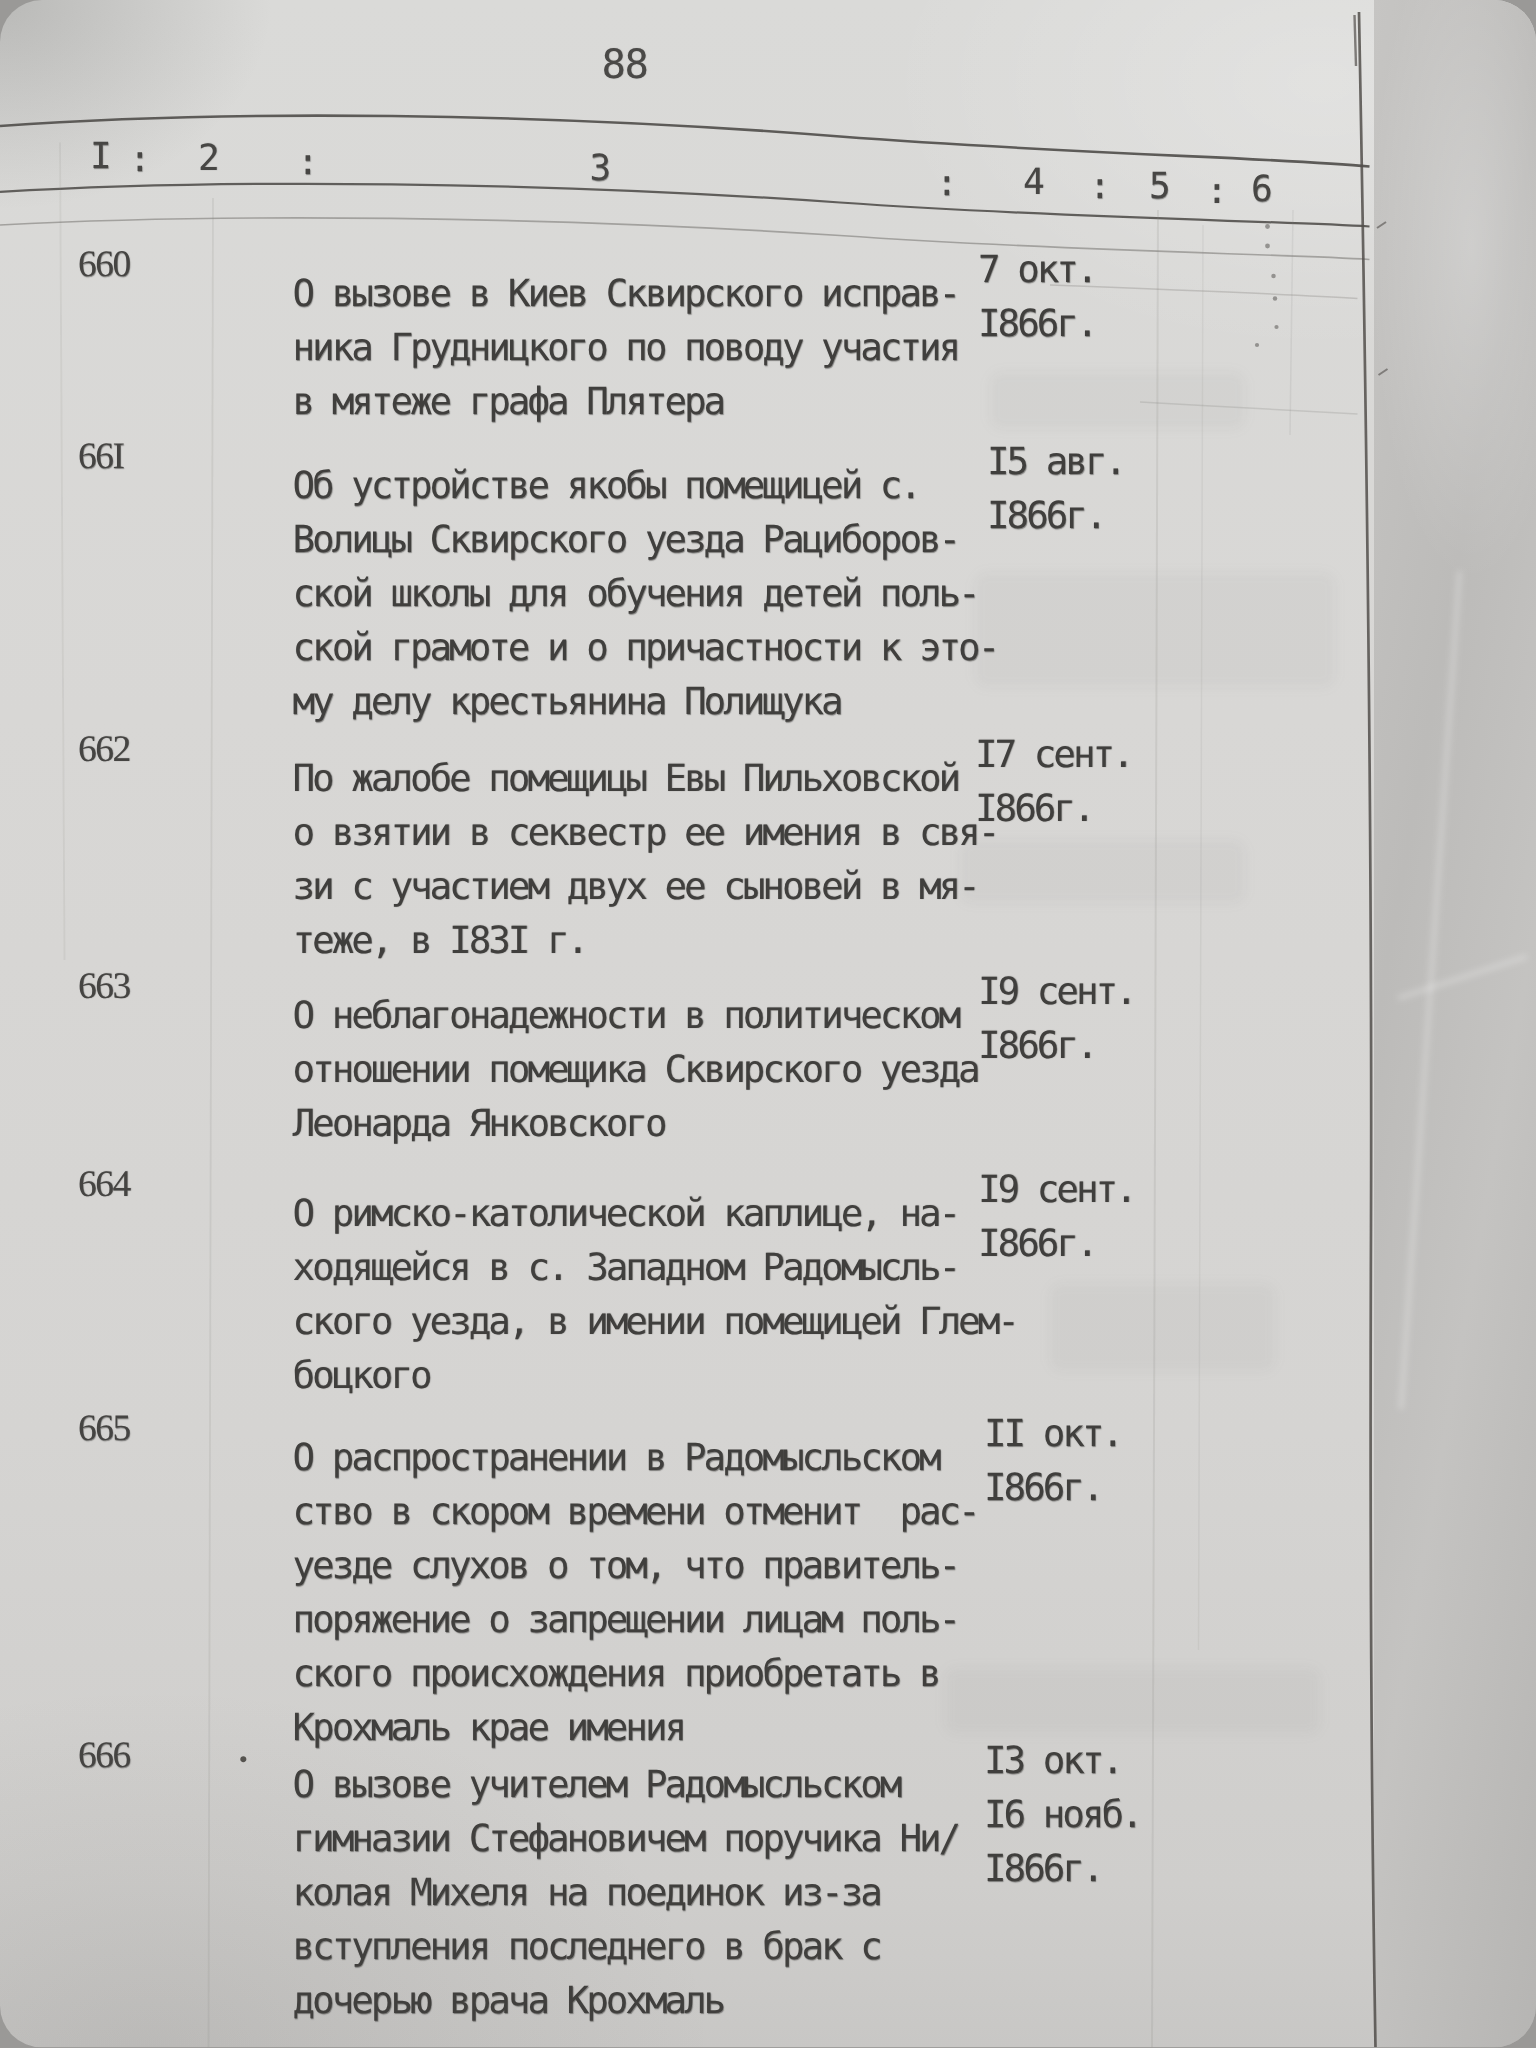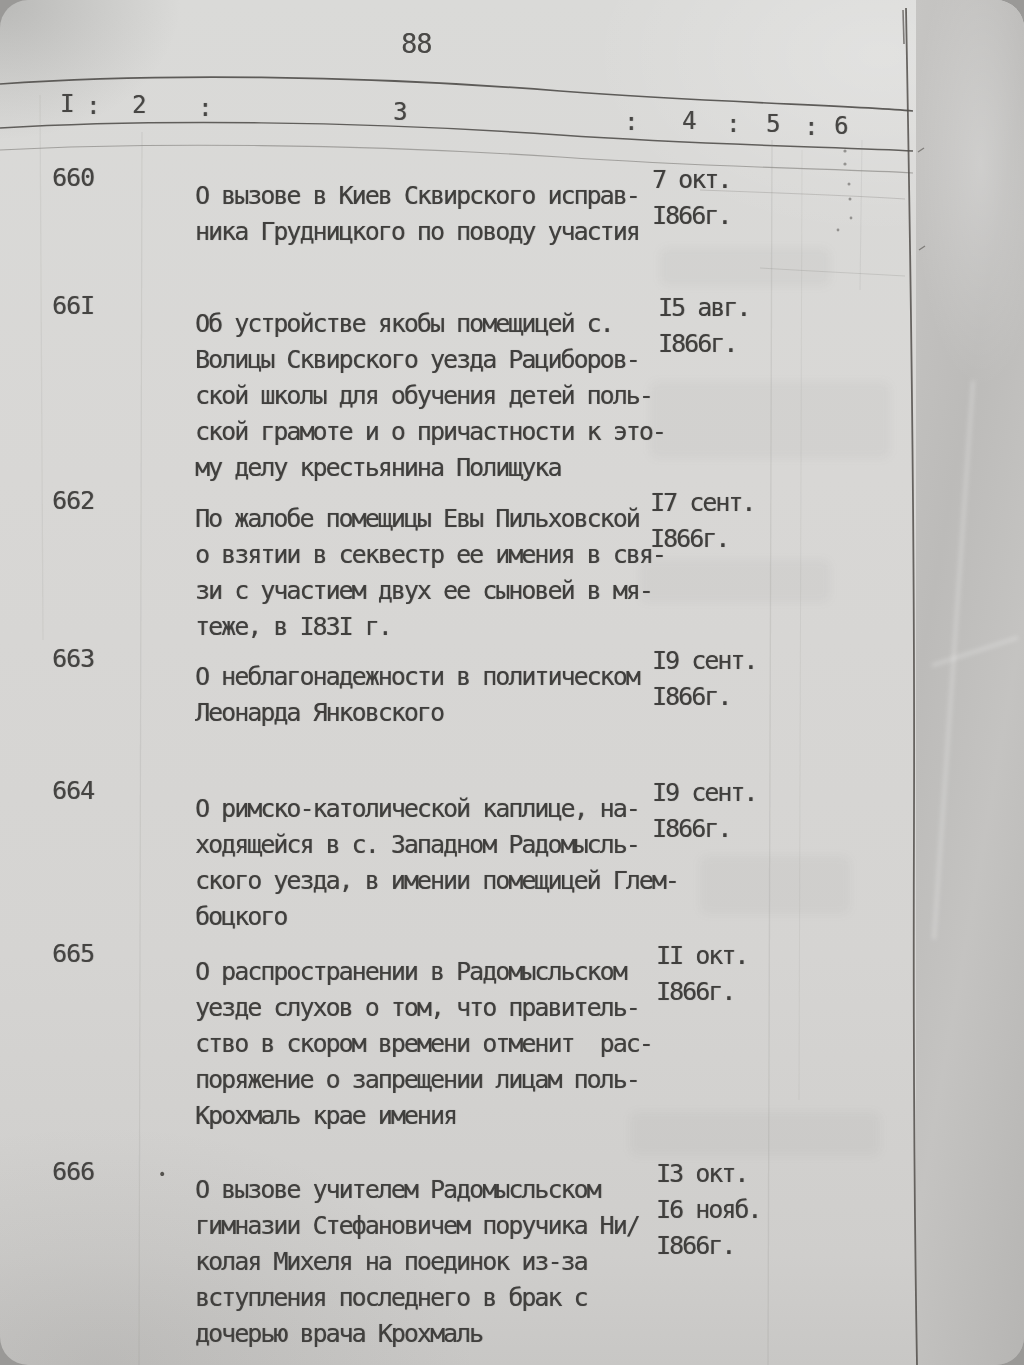--- a/index.html
+++ b/index.html
@@ -34,21 +34,21 @@
   }
   .page-number{
     position:absolute;left:401px;top:28px;
     font-size:27px;letter-spacing:-1px;color:#4a4947;
     text-shadow:0.3px 0.3px 0.6px rgba(60,60,58,0.5);
   }
   .hc{position:absolute;font-size:24px;color:#47access4644;color:#474644;}
   .entry{position:absolute;left:0;width:1024px;}
   .entry .num{
     position:absolute;left:52px;top:1px;
-    font-size:25px;letter-spacing:-1px;color:#45access4442;color:#454442;
+    font-size:25px;letter-spacing:-1px;color:#45access4442;color:#454442;font-family:Liberation Serif, serif;
   }
   .entry .bullet{position:absolute;left:158px;top:10px;font-size:14px;color:#55534f;filter:blur(0.4px);}
   .entry .lines{position:absolute;left:195px;top:16px;}
   .entry .dates{position:absolute;left:652px;top:0;}
   .line,.dline{
     height:36px;line-height:36px;
     font-size:25px;letter-spacing:-2px;
   }
   svg.rules{position:absolute;left:0;top:0;pointer-events:none;}
   .smudge{position:absolute;background:rgba(110,108,104,0.055);filter:blur(4px);border-radius:8px;}
@@ -116,20 +116,21 @@
     <span class="hc typed" style="left:766px;top:110px">5</span>
     <span class="hc typed" style="left:804px;top:113px">:</span>
     <span class="hc typed" style="left:834px;top:112px">6</span>
   </div>
 
   <div class="entry" style="top:162px">
     <div class="num typed">660</div>
     <div class="lines">
       <div class="line typed">О вызове в Киев Сквирского исправ-</div>
       <div class="line typed">ника Грудницкого по поводу участия</div>
+      <div class="line typed">в мятеже графа Плятера</div>
     </div>
     <div class="dates">
       <div class="dline typed">7 окт.</div>
       <div class="dline typed">I866г.</div>
     </div>
   </div>
 
   <div class="entry" style="top:290px">
     <div class="num typed">66I</div>
     <div class="lines">
@@ -156,20 +157,21 @@
     <div class="dates" style="left:650px">
       <div class="dline typed">I7 сент.</div>
       <div class="dline typed">I866г.</div>
     </div>
   </div>
 
   <div class="entry" style="top:643px">
     <div class="num typed">663</div>
     <div class="lines">
       <div class="line typed">О неблагонадежности в политическом</div>
+      <div class="line typed">отношении помещика Сквирского уезда</div>
       <div class="line typed">Леонарда Янковского</div>
     </div>
     <div class="dates">
       <div class="dline typed">I9 сент.</div>
       <div class="dline typed">I866г.</div>
     </div>
   </div>
 
   <div class="entry" style="top:775px">
     <div class="num typed">664</div>
@@ -182,23 +184,24 @@
     <div class="dates">
       <div class="dline typed">I9 сент.</div>
       <div class="dline typed">I866г.</div>
     </div>
   </div>
 
   <div class="entry" style="top:938px">
     <div class="num typed">665</div>
     <div class="lines">
       <div class="line typed">О распространении в Радомысльском</div>
+      <div class="line typed">ство в скором времени отменит  рас-</div>
       <div class="line typed">уезде слухов о том, что правитель-</div>
-      <div class="line typed">ство в скором времени отменит  рас-</div>
       <div class="line typed">поряжение о запрещении лицам поль-</div>
+      <div class="line typed">ского происхождения приобретать в</div>
       <div class="line typed">Крохмаль крае имения</div>
     </div>
     <div class="dates" style="left:656px">
       <div class="dline typed">II окт.</div>
       <div class="dline typed">I866г.</div>
     </div>
   </div>
 
   <div class="entry" style="top:1156px">
     <div class="num typed">666</div>

